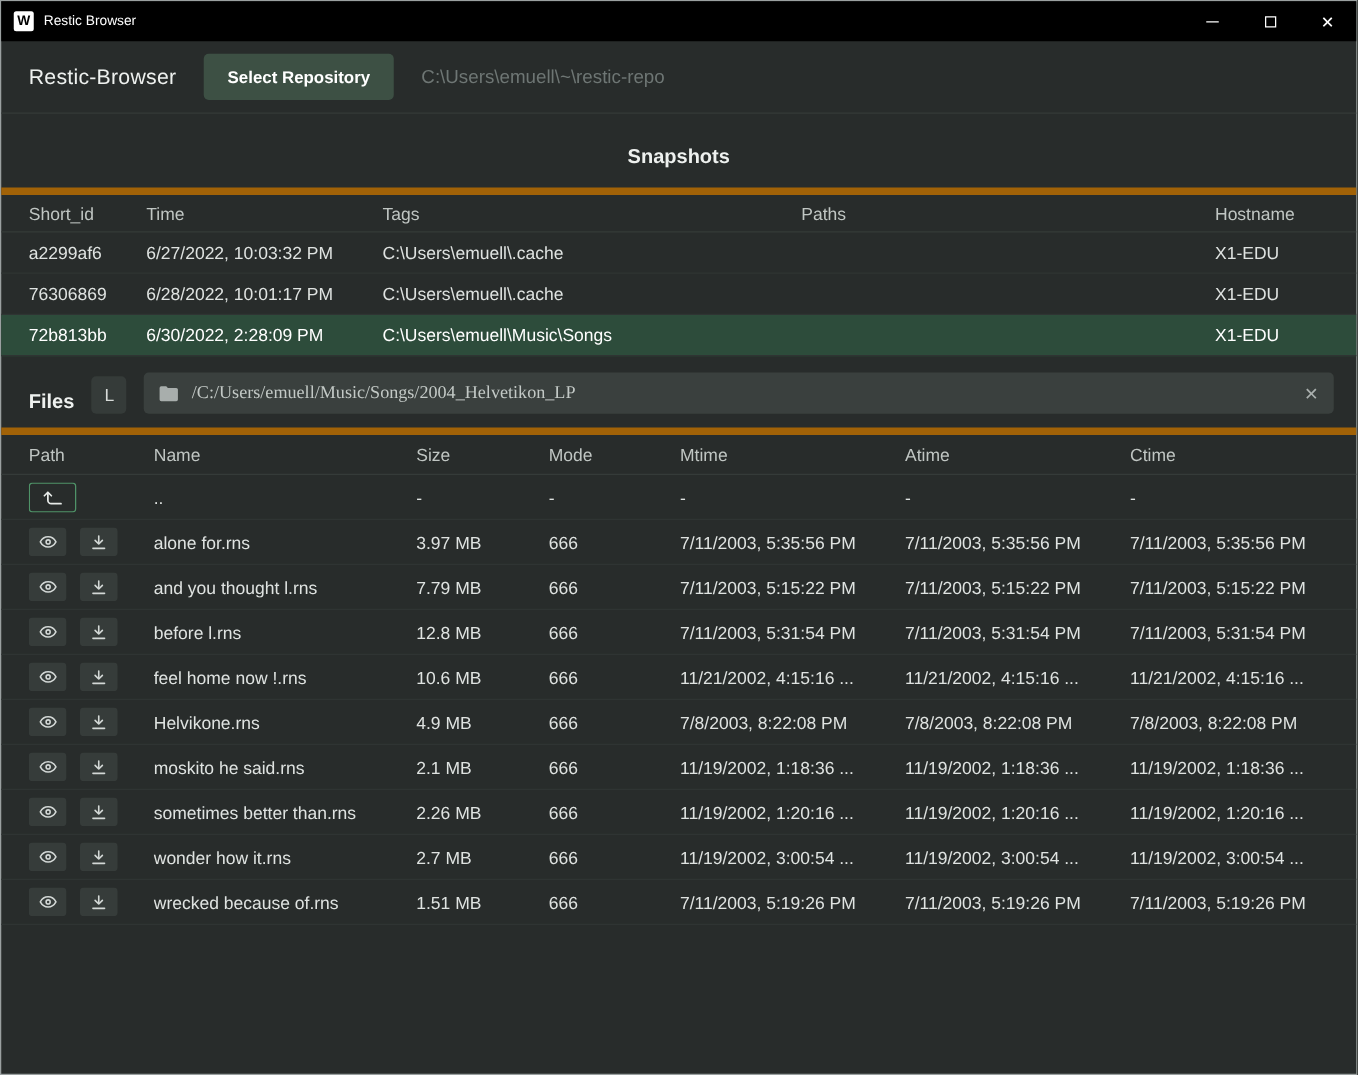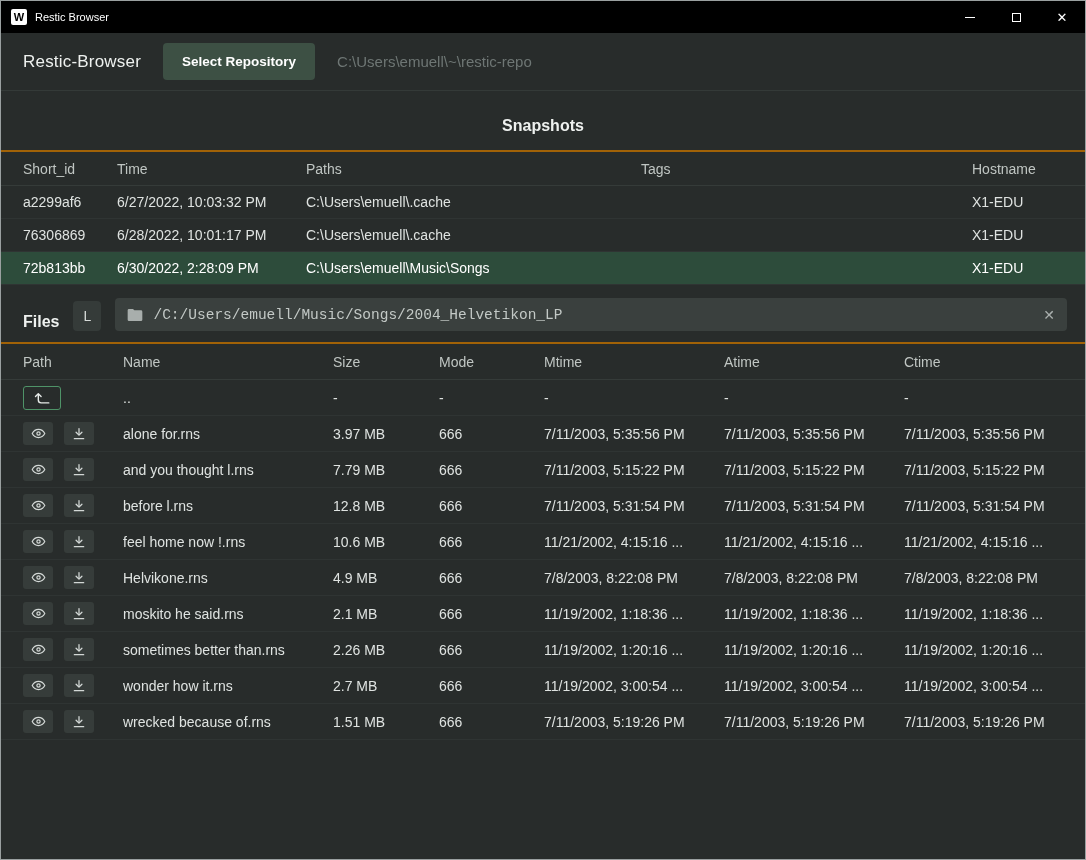--- a/index.html
+++ b/index.html
@@ -50,39 +50,39 @@
     cursor: default;
   }
   .repo-path { color: #6e7674; font-size: 15px; }
   
   .section-title { font-size: 16px; font-weight: bold; padding: 26px 22px 15px; color: #eef1ef; text-align: center; }
   
   .snap-grid {
     display: grid; grid-template-columns: 94px 189px 335px 331px 1fr;
     align-items: center; padding: 0 22px;
   }
-  .table-header { height: 36px; border-top: 2px solid #a16207; border-bottom: 1px solid #353b39; color: #c0c6c3; }
+  .table-header { height: 36px; border-top: 6px solid #a16207; border-bottom: 1px solid #353b39; color: #c0c6c3; }
   .snap-row { height: 33px; border-bottom: 1px solid #2f3433; }
   .snap-row.selected { background: #2d4c3b; color: #fff; }
   .cell { white-space: nowrap; overflow: hidden; padding-right: 12px; }
   
   .files-bar { display: flex; align-items: flex-end; gap: 14px; padding: 13px 18px 11px 22px; }
   .files-title { font-size: 16px; font-weight: bold; color: #eef1ef; }
   .list-btn {
     width: 28px; height: 30px; background: #353b39; border: none; border-radius: 4px;
     color: #d7dbd9; font-size: 14px; font-family: inherit; cursor: default;
   }
   .path-box {
     flex: 1; height: 33px; background: #3a403e; border-radius: 4px;
     display: flex; align-items: center; gap: 10px; padding: 0 12px; color: #c3c9c6;
   }
   .folder-ic { color: #a8aeac; display: flex; }
   .path-input {
     flex: 1; background: transparent; border: none; outline: none;
-    color: #c3c9c6; font-size: 14.5px; font-family: Liberation Mono, monospace;
+    color: #c3c9c6; font-size: 14.5px; font-family: Liberation Serif, serif;
   }
   .clear-btn { background: none; border: none; color: #aab0ae; font-size: 14px; font-family: inherit; cursor: default; }
   
   .files-grid {
     display: grid; grid-template-columns: 100px 210px 106px 105px 180px 180px 1fr;
     align-items: center; padding: 0 22px;
   }
   .files-header { height: 38px; }
   .file-row { height: 36px; border-bottom: 1px solid #2f3433; }
   .actions { display: flex; align-items: center; }
@@ -120,22 +120,22 @@
     <div class="app-title">Restic-Browser</div>
     <button class="repo-btn">Select Repository</button>
     <div class="repo-path">C:\Users\emuell\~\restic-repo</div>
   </div>
 
   <div class="section-title">Snapshots</div>
 
   <div class="snap-grid table-header">
     <div class="cell">Short_id</div>
     <div class="cell">Time</div>
+    <div class="cell">Tags</div>
     <div class="cell">Paths</div>
-    <div class="cell">Tags</div>
     <div class="cell">Hostname</div>
   </div>
 
   <div>
     <div class="snap-grid snap-row">
       <div class="cell">a2299af6</div>
       <div class="cell">6/27/2022, 10:03:32 PM</div>
       <div class="cell">C:\Users\emuell\.cache</div>
       <div class="cell"></div>
       <div class="cell">X1-EDU</div>

